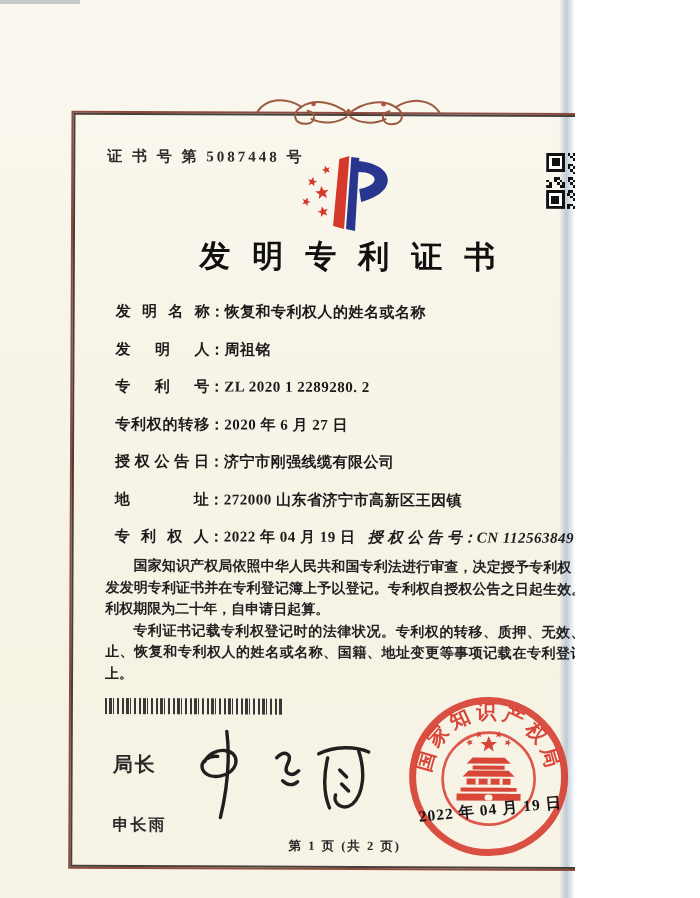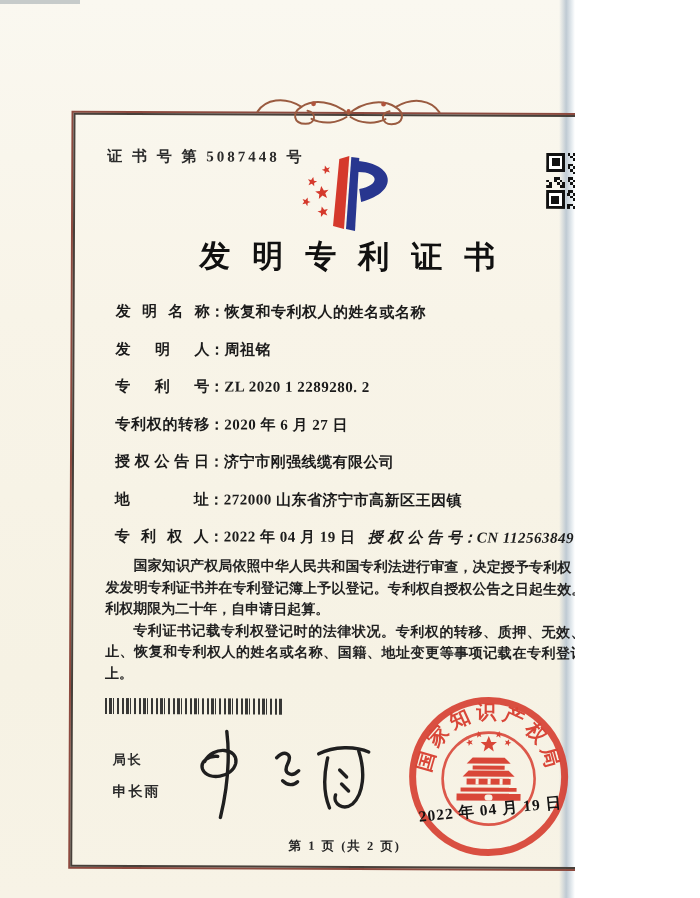--- a/index.html
+++ b/index.html
@@ -34,23 +34,23 @@
   .second-field{position:absolute;left:253px;top:0;font-style:italic;}
 
   .paras{position:absolute;left:106px;top:556px;width:494px;font-size:14px;line-height:21.5px;
          font-weight:600;color:#222;text-align:justify;}
   .paras p{margin:0;text-indent:2em;}
 
   .barcode{position:absolute;left:106px;top:699px;width:178px;height:16px;opacity:.88;
     background:repeating-linear-gradient(90deg,#1d1d1d 0 2px,rgba(0,0,0,0) 2px 4px,#1d1d1d 4px 7px,
       rgba(0,0,0,0) 7px 8px,#1d1d1d 8px 9px,rgba(0,0,0,0) 9px 12px,#1d1d1d 12px 14px,rgba(0,0,0,0) 14px 17px);}
 
-  .signer-title{position:absolute;left:114px;top:752px;font-size:13px;font-weight:700;
+  .signer-title{position:absolute;left:114px;top:752px;font-size:20px;font-weight:700;
         font-family:"Liberation Sans","DejaVu Sans",sans-serif;color:#2a2a2a;letter-spacing:2px;}
-  .signer-name{position:absolute;left:114px;top:784px;font-size:14px;font-weight:700;
+  .signer-name{position:absolute;left:114px;top:816px;font-size:16px;font-weight:700;
         font-family:Liberation Sans, sans-serif;color:#2a2a2a;letter-spacing:2px;}
   .signature{position:absolute;left:182px;top:726px;width:210px;height:100px;}
 
   .seal{position:absolute;left:398px;top:686px;width:186px;height:182px;}
   .seal svg{mix-blend-mode:multiply;opacity:.93;}
   .seal2{position:absolute;left:586px;top:692px;width:100px;height:185px;mix-blend-mode:multiply;opacity:.55;}
   .seal-date{position:absolute;left:420px;top:799px;transform:rotate(-6deg);font-size:15.5px;
              font-weight:700;color:#141414;letter-spacing:1px;white-space:nowrap;}
 
   .footer{position:absolute;left:70px;top:838px;width:553px;text-align:center;font-size:12.5px;

